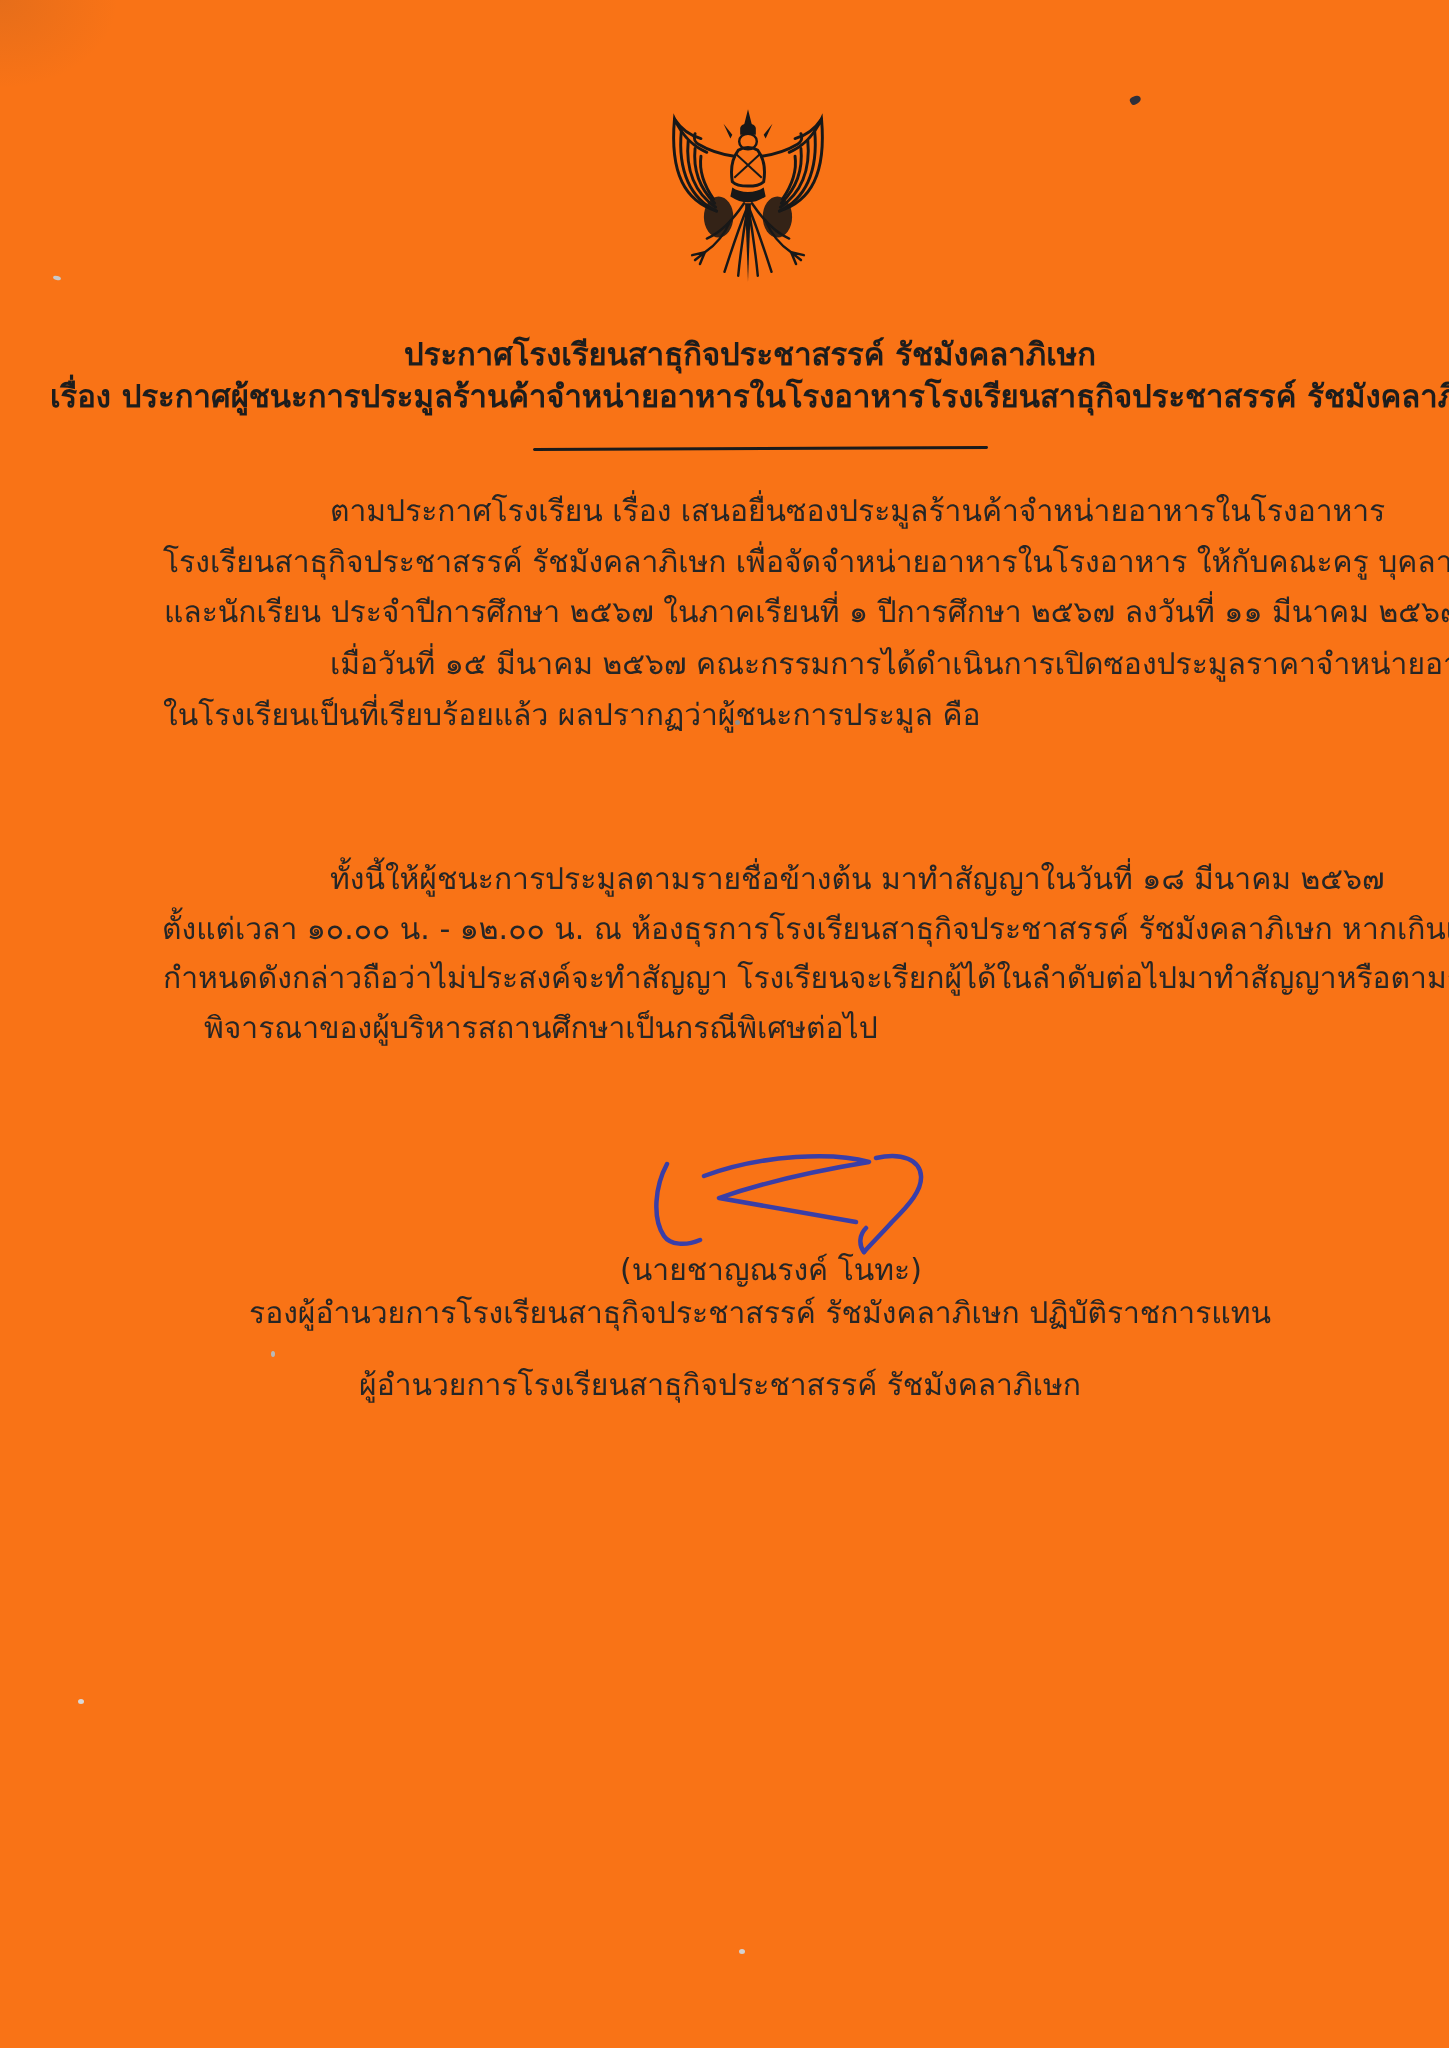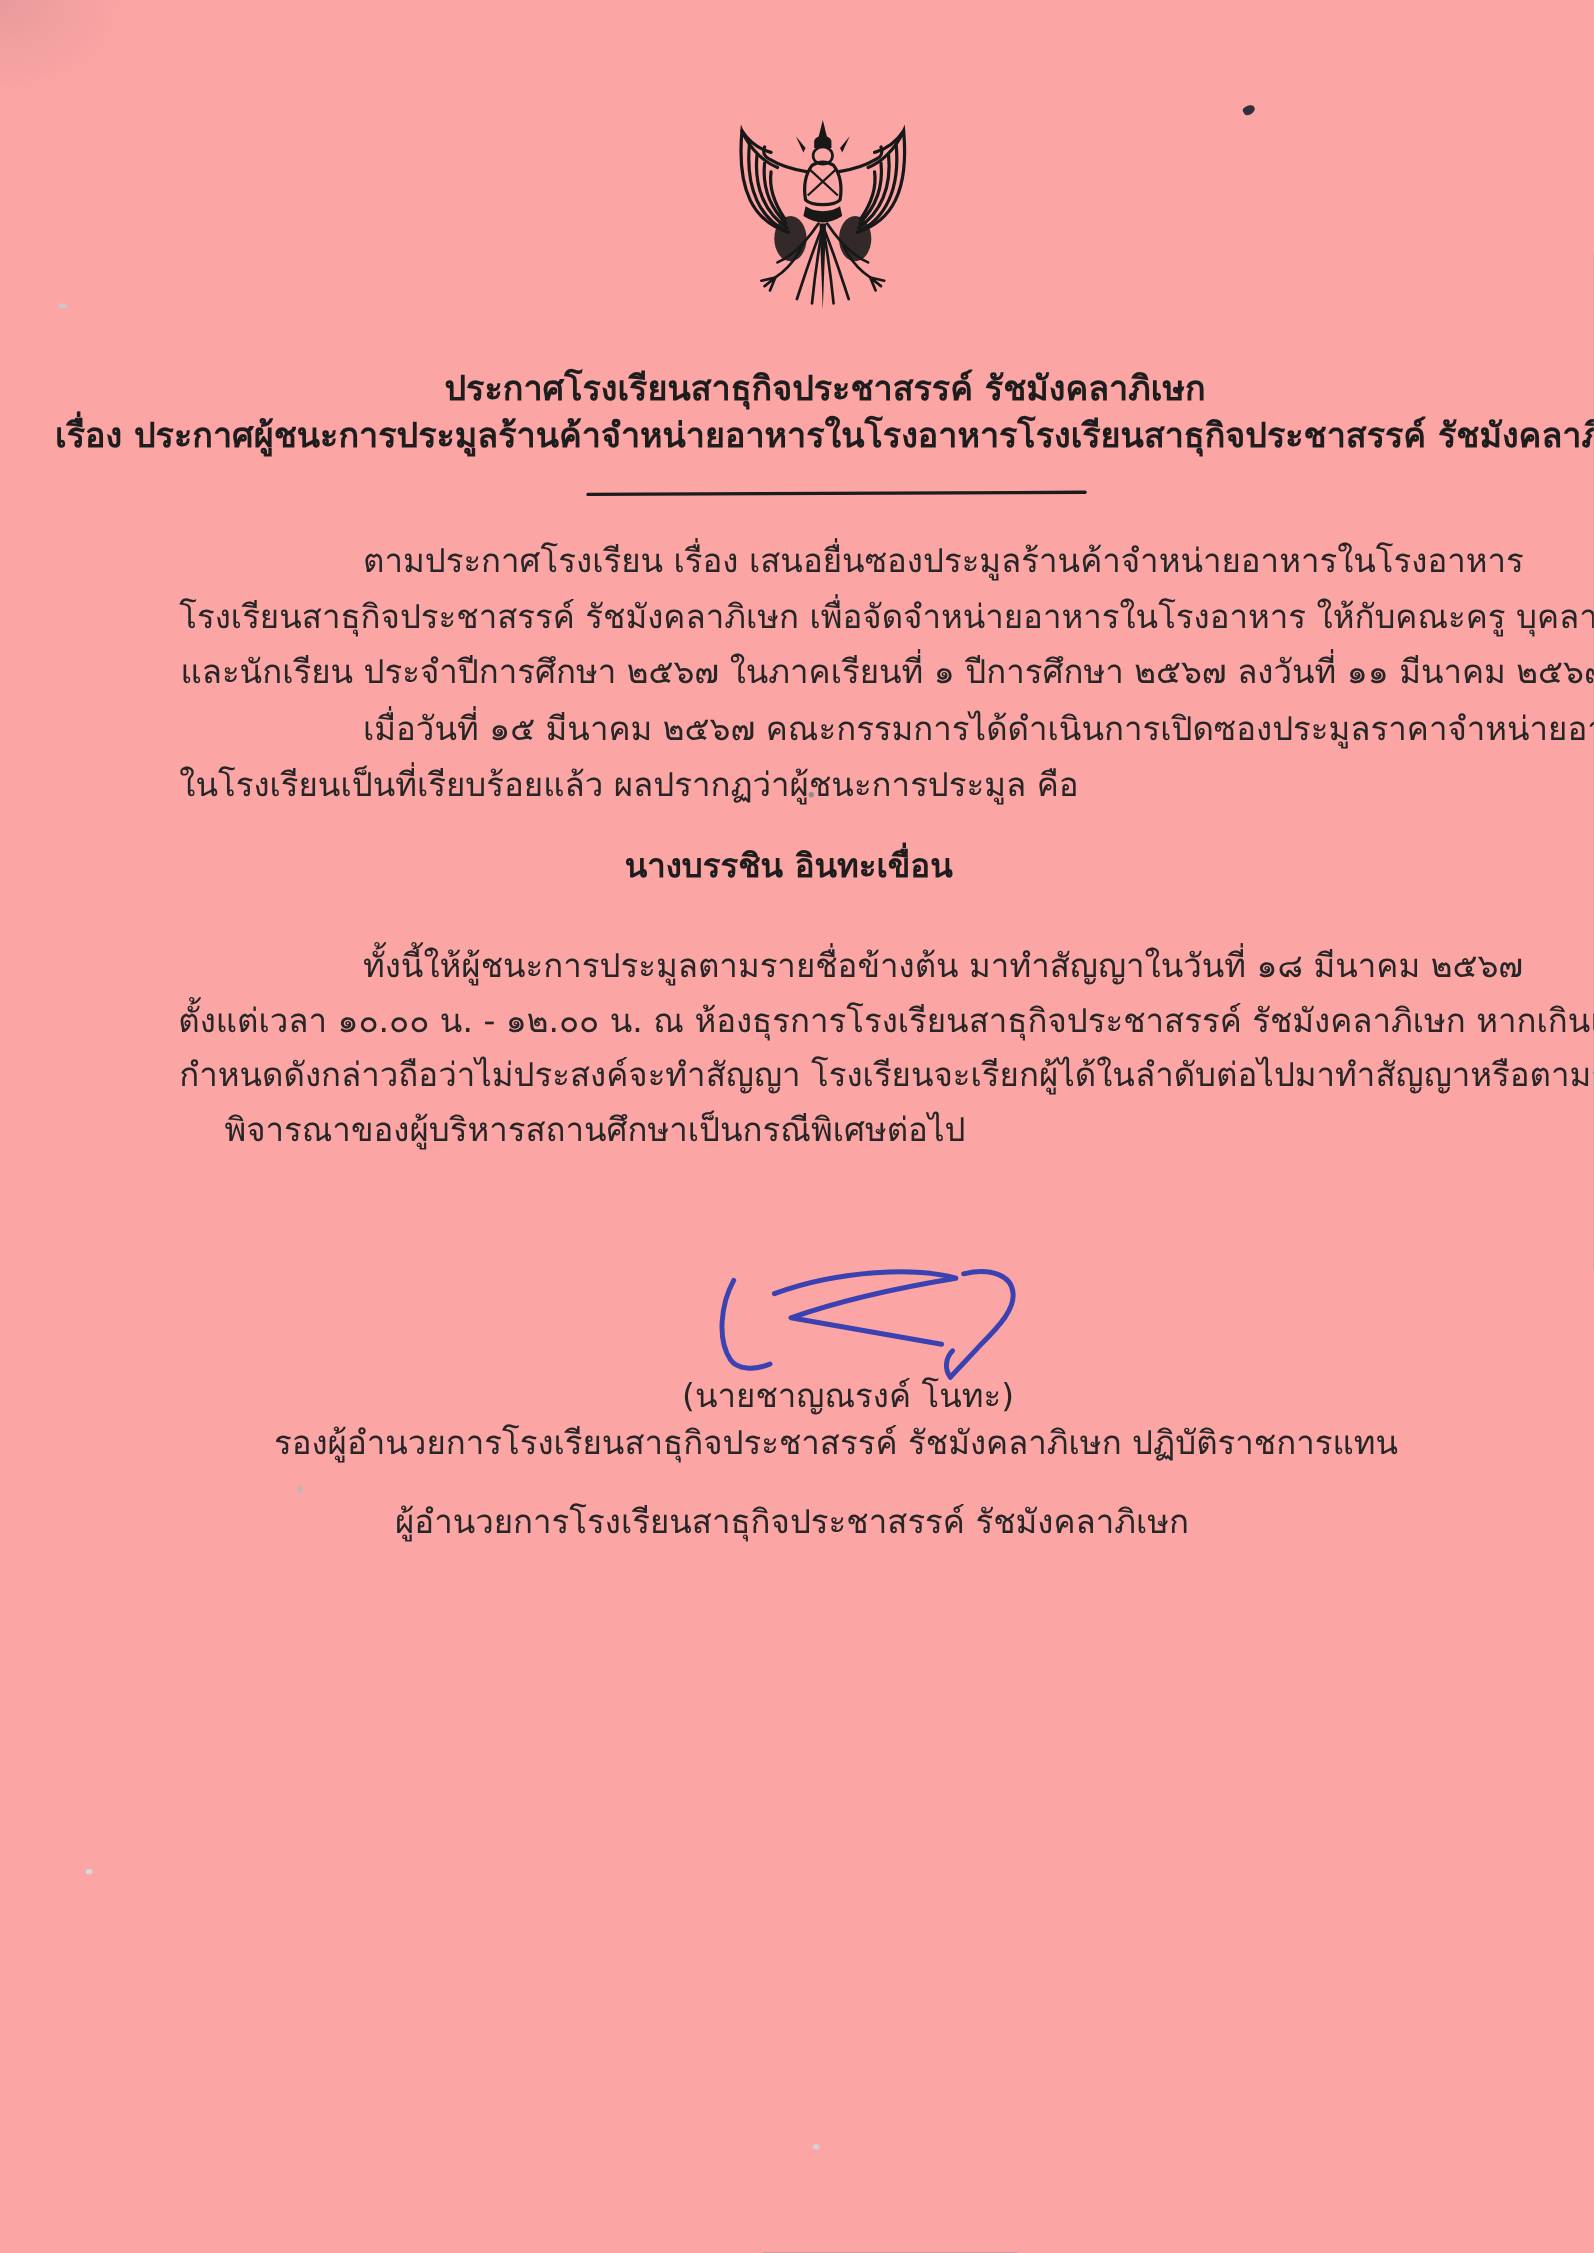--- a/index.html
+++ b/index.html
@@ -1,20 +1,20 @@
 <!DOCTYPE html>
 <html><head>
 <meta charset="utf-8">
 <style>
   html,body{margin:0;padding:0;background:#8a8a8a;}
   .page{
     position:relative;
     width:1449px;height:2048px;
     margin:0 auto;
-    background:#fca5a5;
+    background:#f97316;
     overflow:hidden;
     font-family:"DejaVu Sans","Liberation Sans",sans-serif;
     color:#232323;
   }
   .corner-smudge{
     position:absolute;left:0;top:0;width:120px;height:90px;
     background:radial-gradient(ellipse at 0 0, rgba(60,60,60,0.10), rgba(0,0,0,0) 70%);
     pointer-events:none;
   }
   .line{
@@ -105,21 +105,20 @@
 
   <div class="divider"></div>
 
   <div class="line" style="left:330px;top:489px;">ตามประกาศโรงเรียน เรื่อง เสนอยื่นซองประมูลร้านค้าจำหน่ายอาหารในโรงอาหาร</div>
   <div class="line" style="left:163px;top:540px;">โรงเรียนสาธุกิจประชาสรรค์ รัชมังคลาภิเษก เพื่อจัดจำหน่ายอาหารในโรงอาหาร ให้กับคณะครู บุคลากร</div>
   <div class="line" style="left:164px;top:590px;">และนักเรียน ประจำปีการศึกษา ๒๕๖๗ ในภาคเรียนที่ ๑ ปีการศึกษา ๒๕๖๗ ลงวันที่ ๑๑ มีนาคม ๒๕๖๗ นั้น</div>
 
   <div class="line" style="left:330px;top:642px;">เมื่อวันที่ ๑๕ มีนาคม ๒๕๖๗ คณะกรรมการได้ดำเนินการเปิดซองประมูลราคาจำหน่ายอาหาร</div>
   <div class="line" style="left:163px;top:693px;">ในโรงเรียนเป็นที่เรียบร้อยแล้ว ผลปรากฏว่าผู้ชนะการประมูล คือ</div>
 
-  <div class="line center-line bold" style="left:42px;top:766px;width:1350px;">นางบรรชิน  อินทะเขื่อน</div>
 
   <div class="line" style="left:330px;top:857px;">ทั้งนี้ให้ผู้ชนะการประมูลตามรายชื่อข้างต้น มาทำสัญญาในวันที่ ๑๘  มีนาคม  ๒๕๖๗</div>
   <div class="line" style="left:162px;top:907px;">ตั้งแต่เวลา ๑๐.๐๐ น. - ๑๒.๐๐ น. ณ ห้องธุรการโรงเรียนสาธุกิจประชาสรรค์ รัชมังคลาภิเษก หากเกินเวลา</div>
   <div class="line" style="left:163px;top:956px;">กำหนดดังกล่าวถือว่าไม่ประสงค์จะทำสัญญา โรงเรียนจะเรียกผู้ได้ในลำดับต่อไปมาทำสัญญาหรือตามการ</div>
   <div class="line" style="left:164px;top:1006px;margin-left:40px;">พิจารณาของผู้บริหารสถานศึกษาเป็นกรณีพิเศษต่อไป</div>
 
 
   <svg class="signature" viewBox="0 0 300 118" xmlns="http://www.w3.org/2000/svg">
     <g stroke="#2c3ab2" fill="none" stroke-width="4.5" stroke-linecap="round" stroke-linejoin="round" opacity="0.93">
       <path d="M25,20 C13,42 10,74 22,92 C28,101 44,102 58,96"></path>

